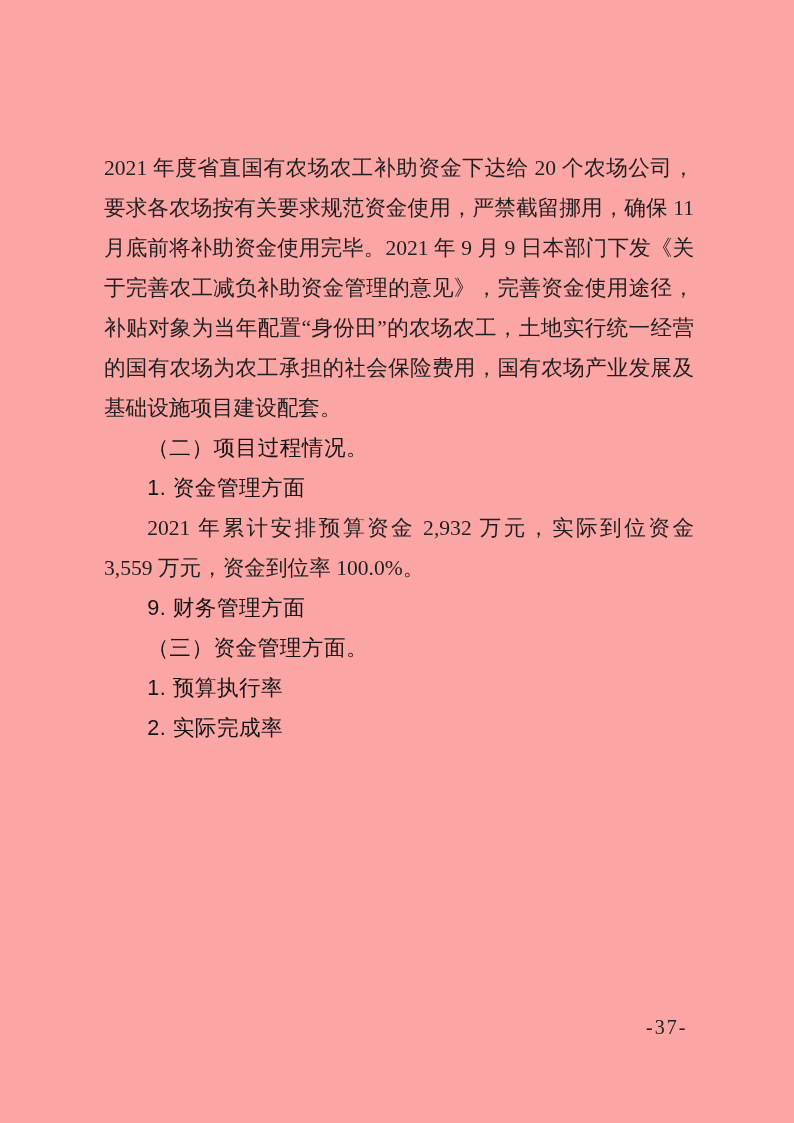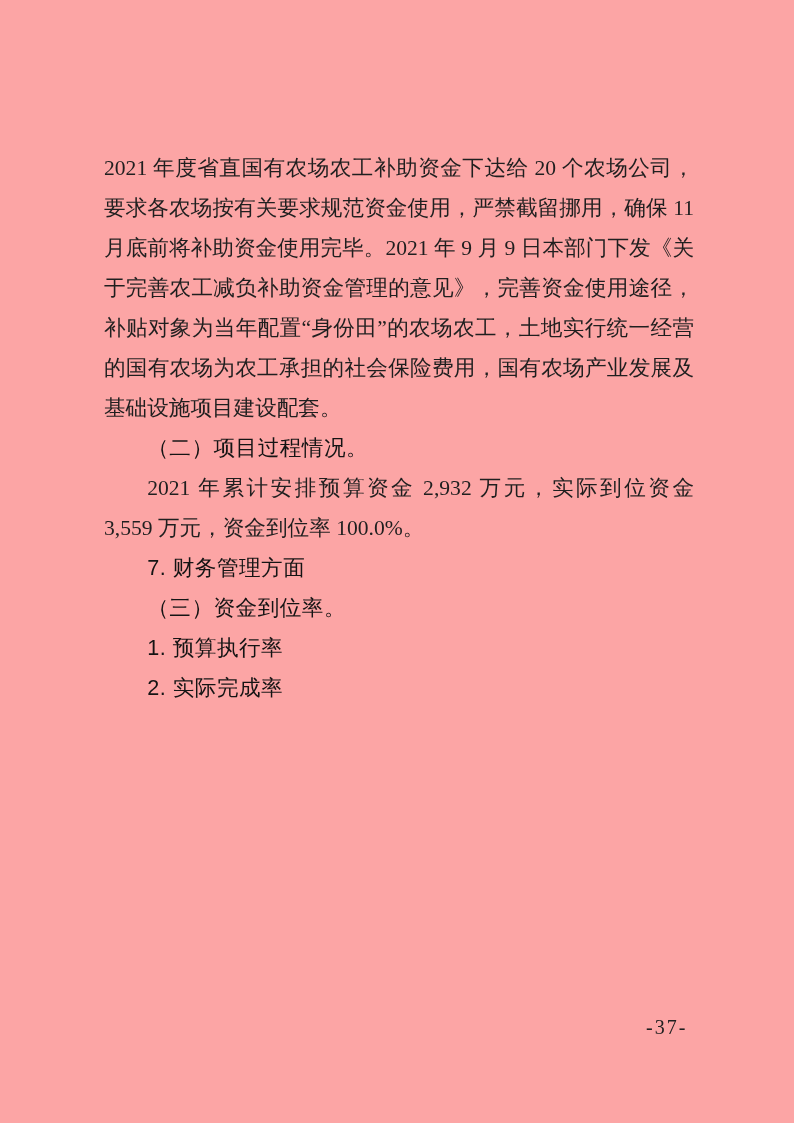--- a/index.html
+++ b/index.html
@@ -54,20 +54,21 @@
     color: #1f1f1f;
   }
 </style>
 </head>
 <body>
 
 <div class="page">
   <div class="content" id="doc-body">
       <p class="para">2021 年度省直国有农场农工补助资金下达给 20 个农场公司，要求各农场按有关要求规范资金使用，严禁截留挪用，确保 11 月底前将补助资金使用完毕。2021 年 9 月 9 日本部门下发《关于完善农工减负补助资金管理的意见》，完善资金使用途径，补贴对象为当年配置“身份田”的农场农工，土地实行统一经营的国有农场为农工承担的社会保险费用，国有农场产业发展及基础设施项目建设配套。</p>
       <p class="heading">（二）项目过程情况。</p>
+      <p class="heading">1. 资金管理方面</p>
       <p class="para indent">2021 年累计安排预算资金 2,932 万元，实际到位资金 3,559 万元，资金到位率 100.0%。</p>
-      <p class="heading">7. 财务管理方面</p>
-      <p class="heading">（三）资金到位率。</p>
+      <p class="heading">9. 财务管理方面</p>
+      <p class="heading">（三）资金管理方面。</p>
       <p class="heading">1. 预算执行率</p>
       <p class="heading">2. 实际完成率</p>
     </div>
   <div class="page-number">-37-</div>
 </div>
 
 </body></html>

